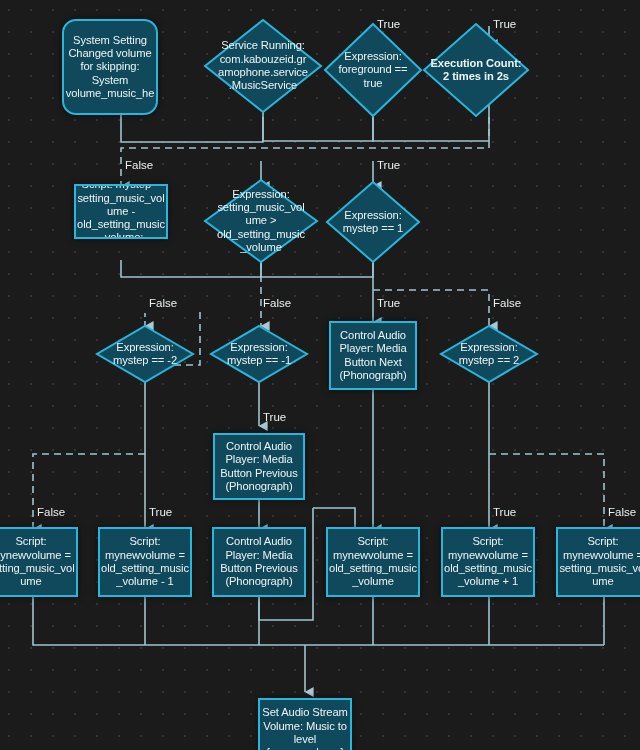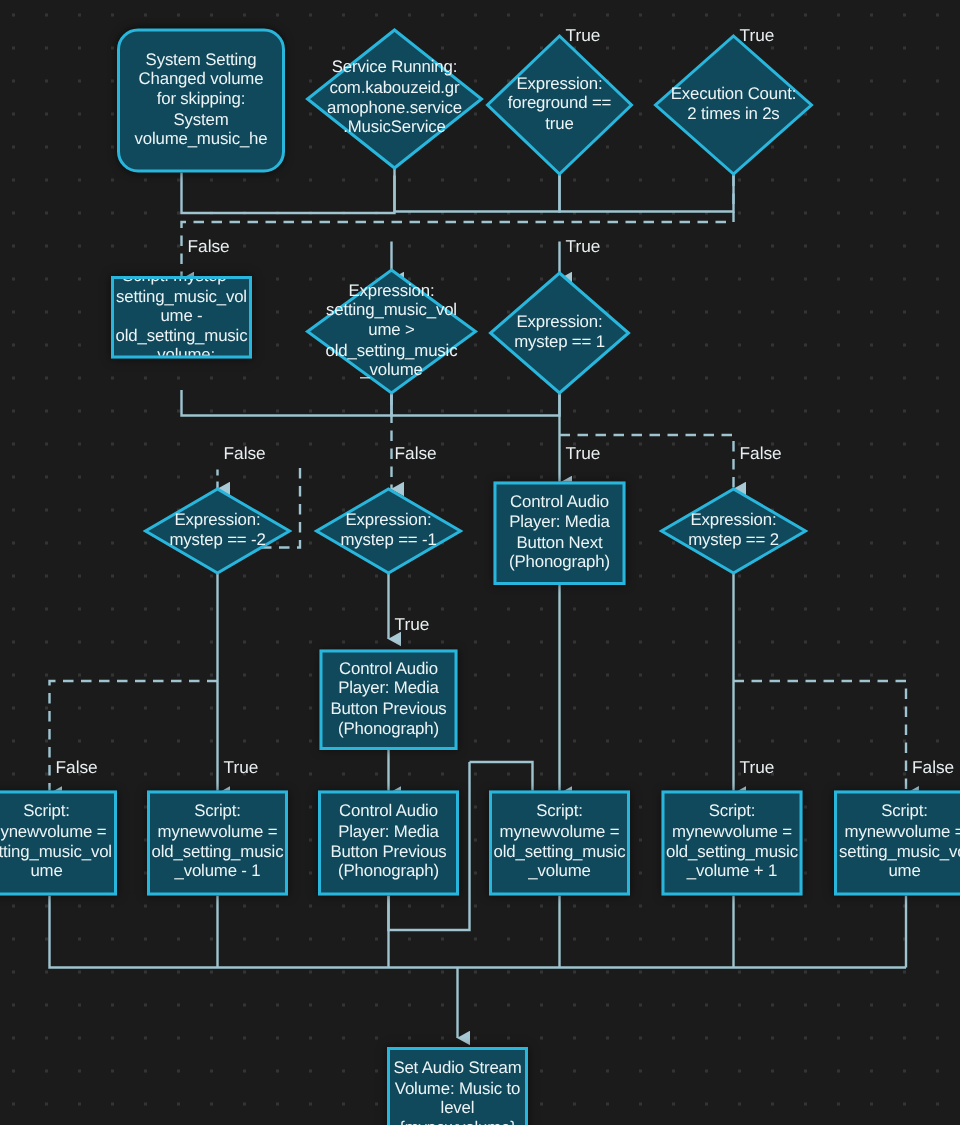--- a/index.html
+++ b/index.html
@@ -127,21 +127,21 @@
       <path d="M33,597 L33,645 L604,645"></path>
       <path d="M145,597 L145,645"></path>
       <path d="M259,597 L259,645"></path>
       <path d="M373,597 L373,645"></path>
       <path d="M489,597 L489,645"></path>
       <path d="M604,597 L604,645"></path>
       <path d="M305,645 L305,678 L305,692" marker-end="url(#ar)"></path>
     </g>
   </svg>
 
-  <div class="node round" style="left:78px; top:19px; width:112px; height:96px;">
+  <div class="node round" style="left:62px; top:19px; width:96px; height:96px;">
     <span>System Setting
 Changed volume
 for skipping:
 System
 volume_music_he</span>
   </div>
 
   <div class="diamond" style="left:203px; top:18px; width:120px; height:96px;">
     <svg class="shape" viewBox="0 0 120 96">
       <polygon points="60,2 118,48 60,94 2,48" fill="#11495c" stroke="#29b6dc" stroke-width="2"></polygon>
@@ -154,21 +154,21 @@
 
   <div class="diamond" style="left:323px; top:22px; width:100px; height:96px;">
     <svg class="shape" viewBox="0 0 100 96">
       <polygon points="50,2 98,48 50,94 2,48" fill="#11495c" stroke="#29b6dc" stroke-width="2"></polygon>
     </svg>
     <div class="dlabel">Expression:
 foreground ==
 true</div>
   </div>
 
-  <div class="diamond" style="left:435px; top:22px; width:108px; height:96px;">
+  <div class="diamond" style="left:422px; top:22px; width:108px; height:96px;font-weight:bold;">
     <svg class="shape" viewBox="0 0 108 96">
       <polygon points="54,2 106,48 54,94 2,48" fill="#11495c" stroke="#29b6dc" stroke-width="2"></polygon>
     </svg>
     <div class="dlabel">Execution Count:
 2 times in 2s</div>
   </div>
 
   <div class="edge-label" style="left:377px; top:18px;">True</div>
   <div class="edge-label" style="left:493px; top:18px;">True</div>
 

